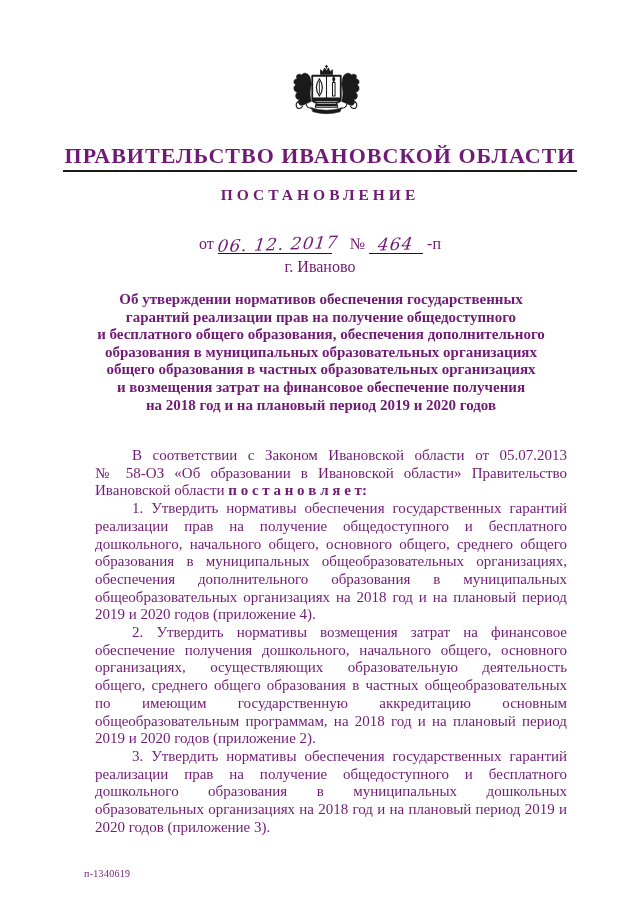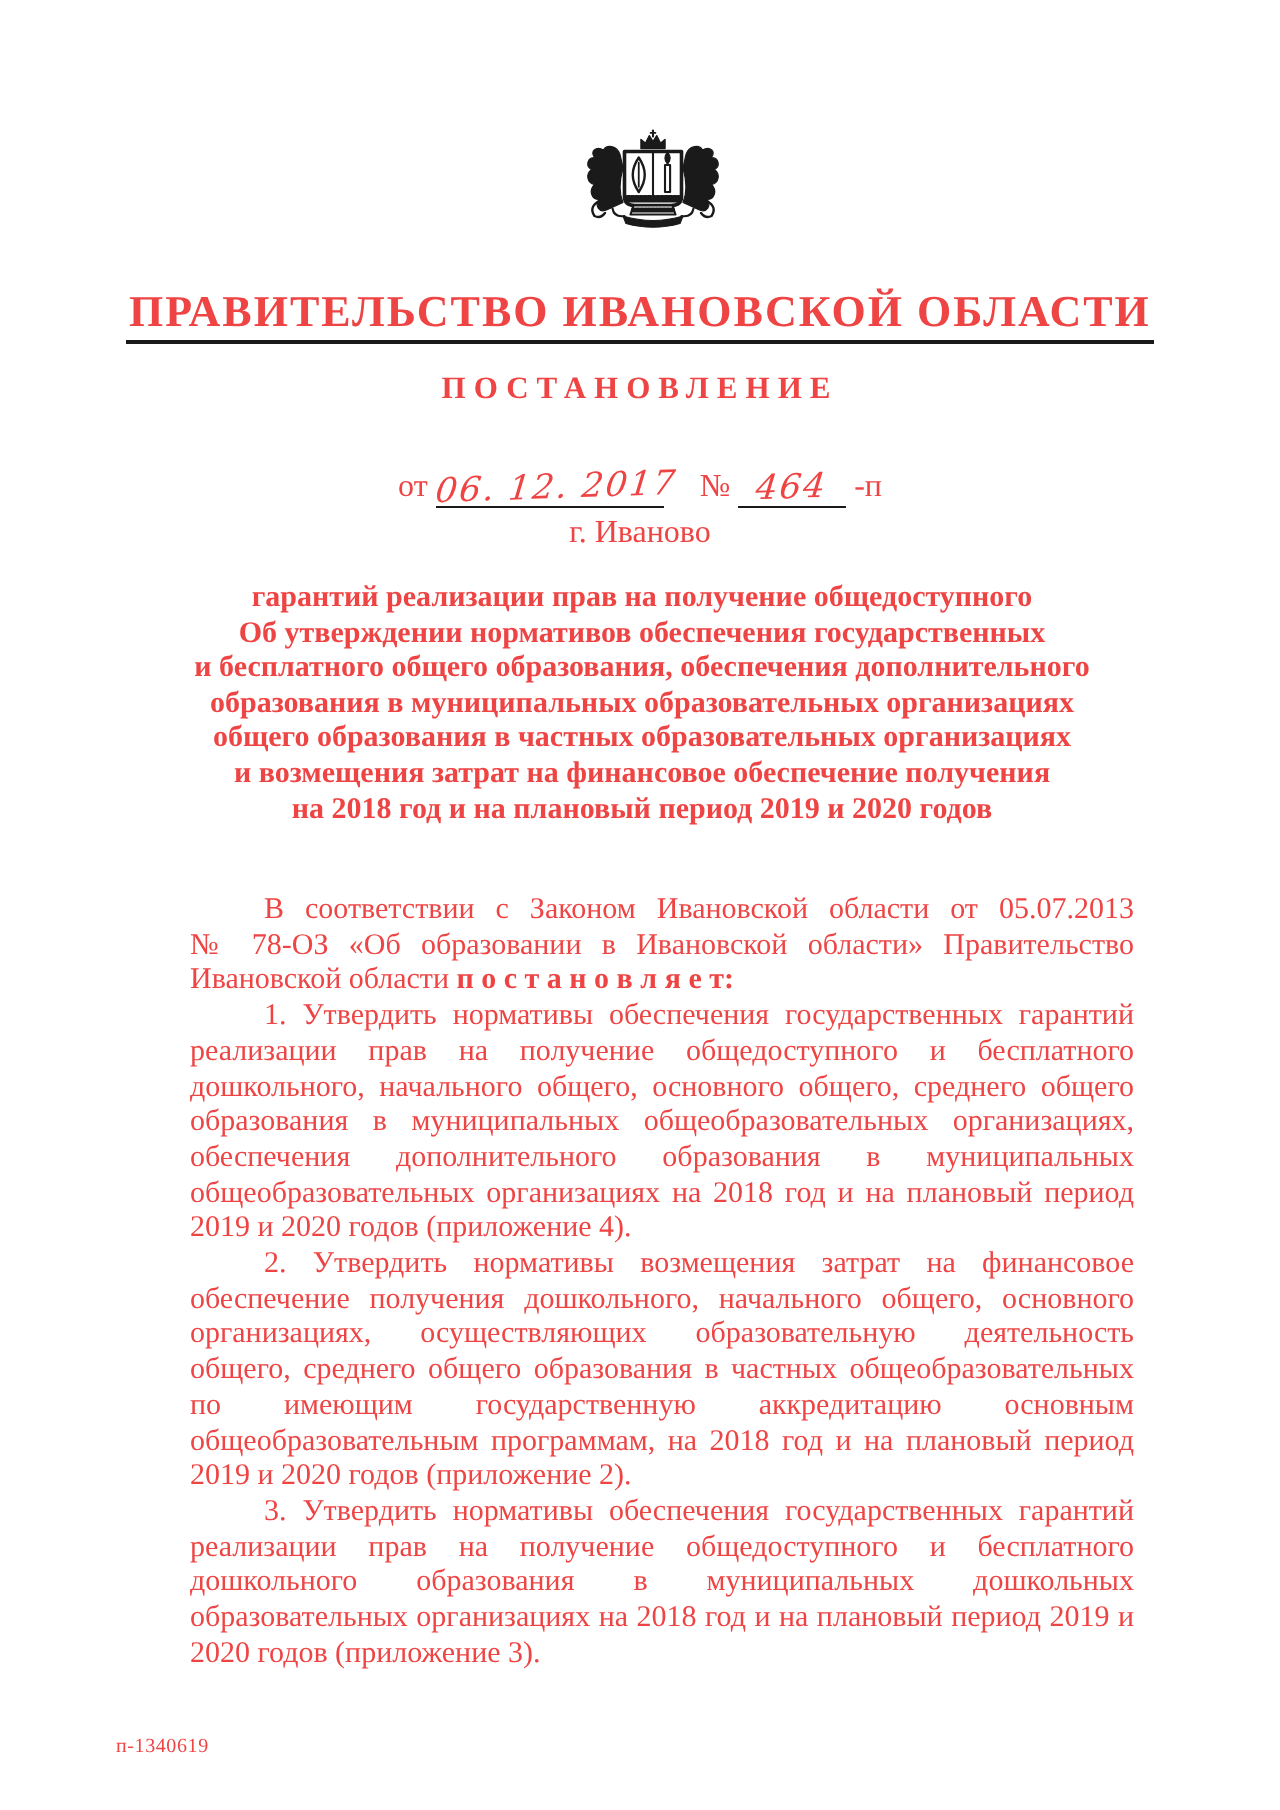--- a/index.html
+++ b/index.html
@@ -1,18 +1,18 @@
 <!DOCTYPE html>
 <html><head>
 <meta charset="utf-8">
 <style>
   html,body{margin:0;padding:0;background:#e8e8e8;}
   .page{
     position:relative;width:640px;height:905px;background:#ffffff;
-    font-family:"Liberation Serif", serif;color:#ef4444;overflow:hidden;
+    font-family:"Liberation Serif", serif;color:#701a75;overflow:hidden;
     margin:0 auto;
   }
   .emblem{position:absolute;top:63px;left:289px;width:75px;height:72px;}
   .emblem svg{display:block;width:100%;height:100%;}
   .gov-title{position:absolute;top:143px;left:0;width:640px;text-align:center;}
   .gov-title span{
     display:inline-block;font-weight:bold;font-size:22px;letter-spacing:1px;
     border-bottom:2.2px solid #1a1a1a;padding:0 2px 1px 2px;white-space:nowrap;
   }
   .doc-type{
@@ -43,21 +43,21 @@
     position:absolute;top:447px;left:95px;width:472px;
     font-size:15px;line-height:17.7px;
   }
   .line{
     text-align:justify;text-align-last:justify;-moz-text-align-last:justify;
   }
   .line.first{text-indent:37px;}
   .line.last{text-align:left;text-align-last:left;-moz-text-align-last:left;}
   .spaced-bold{font-weight:bold;}
   .footer-code{
-    position:absolute;top:868px;left:58px;font-size:10px;letter-spacing:0.3px;
+    position:absolute;top:868px;left:84px;font-size:10px;letter-spacing:0.3px;
   }
 </style>
 </head>
 <body>
 
 <div class="page">
 
   <div class="emblem">
     <svg viewBox="0 0 100 92" fill="none" stroke="#1a1a1a" stroke-linejoin="round" stroke-linecap="round">
 
@@ -100,33 +100,33 @@
     <span class="lbl">от</span>
     <span class="u u-date"><span class="hw">06. 12. 2017</span></span>
     <span class="lbl">№</span>
     <span class="u u-num"><span class="hw">464</span></span>
     <span class="lbl suffix">-п</span>
   </div>
 
   <div class="city">г. Иваново</div>
 
   <div class="doc-title">
+    <div>Об утверждении нормативов обеспечения государственных</div>
     <div>гарантий реализации прав на получение общедоступного</div>
-    <div>Об утверждении нормативов обеспечения государственных</div>
     <div>и бесплатного общего образования, обеспечения дополнительного</div>
     <div>образования в муниципальных образовательных организациях</div>
     <div>общего образования в частных образовательных организациях</div>
     <div>и возмещения затрат на финансовое обеспечение получения</div>
     <div>на 2018 год и на плановый период 2019 и 2020 годов</div>
   </div>
 
   <div class="body-text">
 
     <div class="line first">В соответствии с Законом Ивановской области от 05.07.2013</div>
-    <div class="line">№ 78-ОЗ «Об образовании в Ивановской области» Правительство</div>
+    <div class="line">№ 58-ОЗ «Об образовании в Ивановской области» Правительство</div>
     <div class="line last"><span>Ивановской области</span><span class="spaced-bold"> п о с т а н о в л я е т:</span></div>
 
     <div class="line first">1. Утвердить нормативы обеспечения государственных гарантий</div>
     <div class="line">реализации прав на получение общедоступного и бесплатного</div>
     <div class="line">дошкольного, начального общего, основного общего, среднего общего</div>
     <div class="line">образования в муниципальных общеобразовательных организациях,</div>
     <div class="line">обеспечения дополнительного образования в муниципальных</div>
     <div class="line">общеобразовательных организациях на 2018 год и на плановый период</div>
     <div class="line last">2019 и 2020 годов (приложение 4).</div>
 

